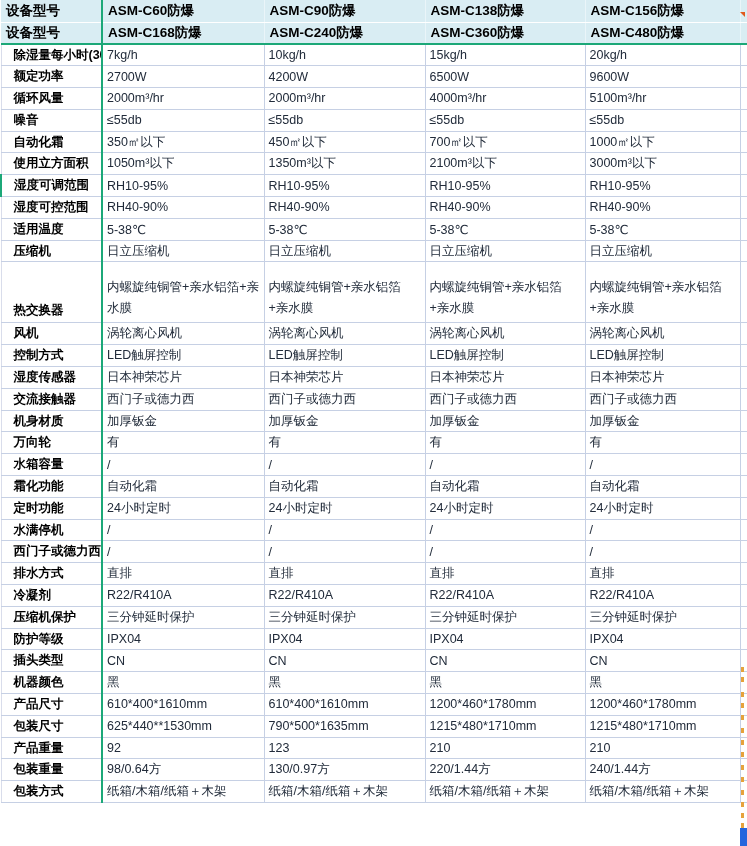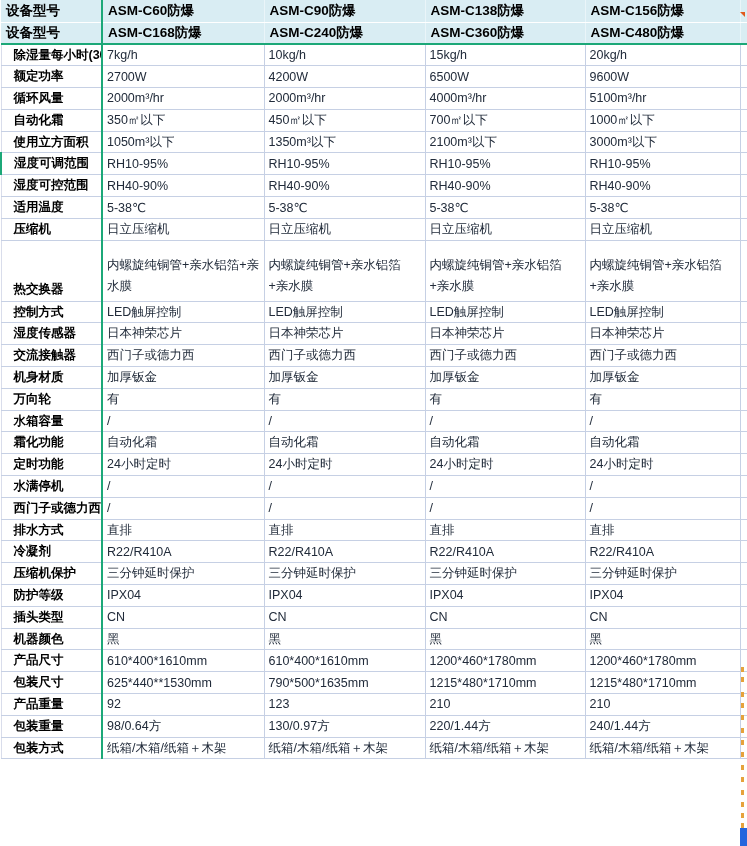--- a/index.html
+++ b/index.html
@@ -95,20 +95,28 @@
         </tr>
         <tr>
           <td class="label-cell">循环风量</td>
           <td class="value-cell">2000m³/hr</td>
           <td class="value-cell">2000m³/hr</td>
           <td class="value-cell">4000m³/hr</td>
           <td class="value-cell">5100m³/hr</td>
           <td class="stub"></td>
         </tr>
         <tr>
+          <td class="label-cell">噪音</td>
+          <td class="value-cell">≤55db</td>
+          <td class="value-cell">≤55db</td>
+          <td class="value-cell">≤55db</td>
+          <td class="value-cell">≤55db</td>
+          <td class="stub"></td>
+        </tr>
+        <tr>
           <td class="label-cell">自动化霜</td>
           <td class="value-cell">350㎡以下</td>
           <td class="value-cell">450㎡以下</td>
           <td class="value-cell">700㎡以下</td>
           <td class="value-cell">1000㎡以下</td>
           <td class="stub"></td>
         </tr>
         <tr>
           <td class="label-cell">使用立方面积</td>
           <td class="value-cell">1050m³以下</td>
@@ -148,20 +156,28 @@
           <td class="value-cell">日立压缩机</td>
           <td class="value-cell">日立压缩机</td>
           <td class="stub"></td>
         </tr>
         <tr class="tall-row">
           <td class="label-cell">热交换器</td>
           <td class="value-cell">内螺旋纯铜管+亲水铝箔+亲水膜</td>
           <td class="value-cell">内螺旋纯铜管+亲水铝箔+亲水膜</td>
           <td class="value-cell">内螺旋纯铜管+亲水铝箔+亲水膜</td>
           <td class="value-cell">内螺旋纯铜管+亲水铝箔+亲水膜</td>
+          <td class="stub"></td>
+        </tr>
+        <tr>
+          <td class="label-cell">风机</td>
+          <td class="value-cell">涡轮离心风机</td>
+          <td class="value-cell">涡轮离心风机</td>
+          <td class="value-cell">涡轮离心风机</td>
+          <td class="value-cell">涡轮离心风机</td>
           <td class="stub"></td>
         </tr>
         <tr>
           <td class="label-cell">控制方式</td>
           <td class="value-cell">LED触屏控制</td>
           <td class="value-cell">LED触屏控制</td>
           <td class="value-cell">LED触屏控制</td>
           <td class="value-cell">LED触屏控制</td>
           <td class="stub"></td>
         </tr>

